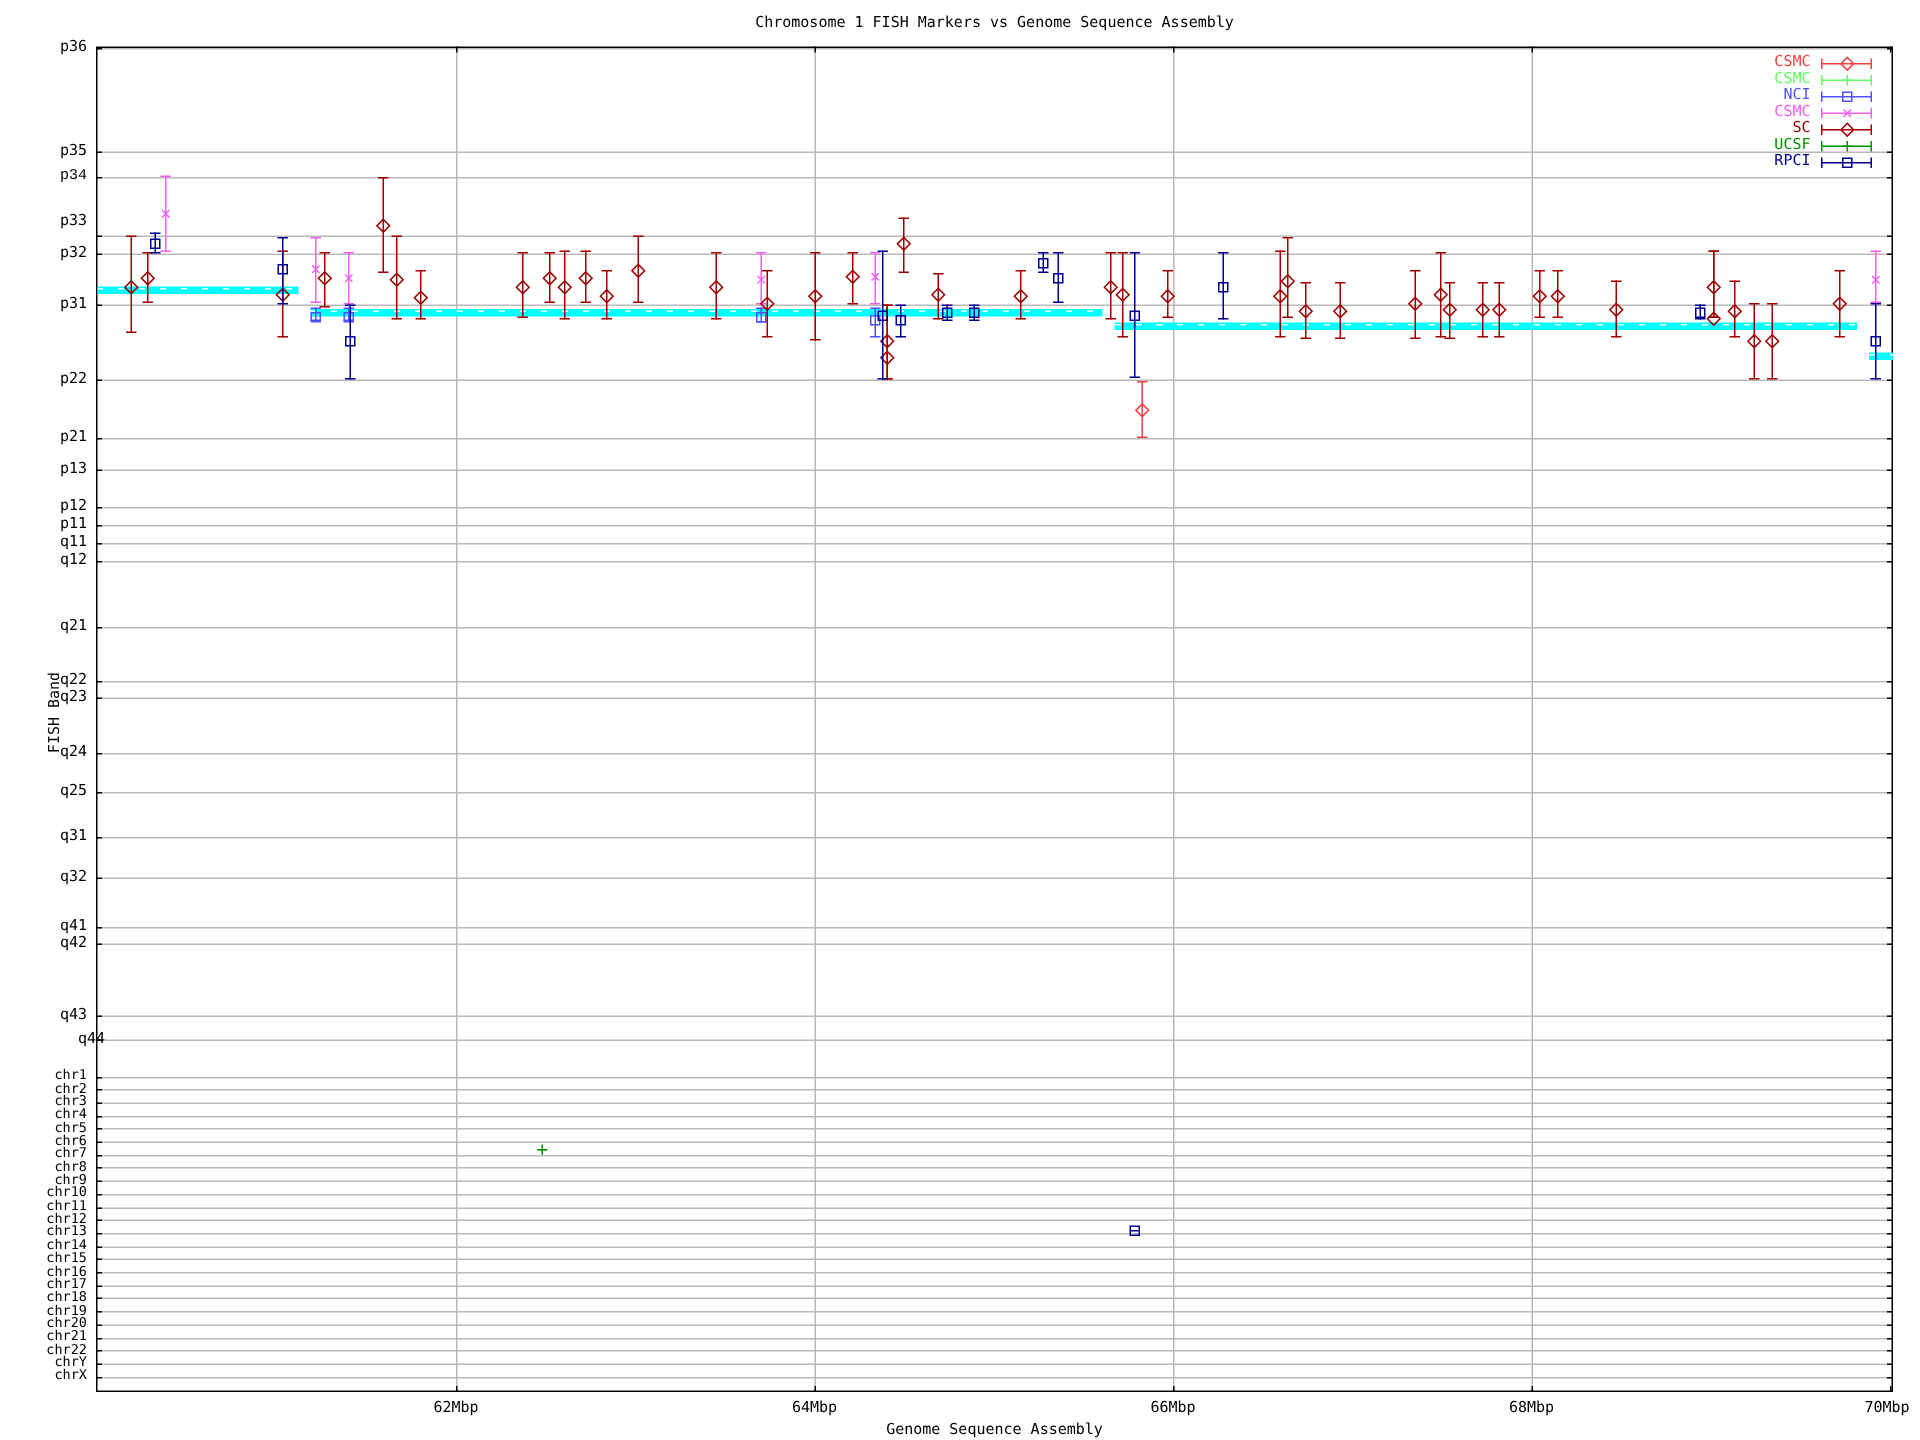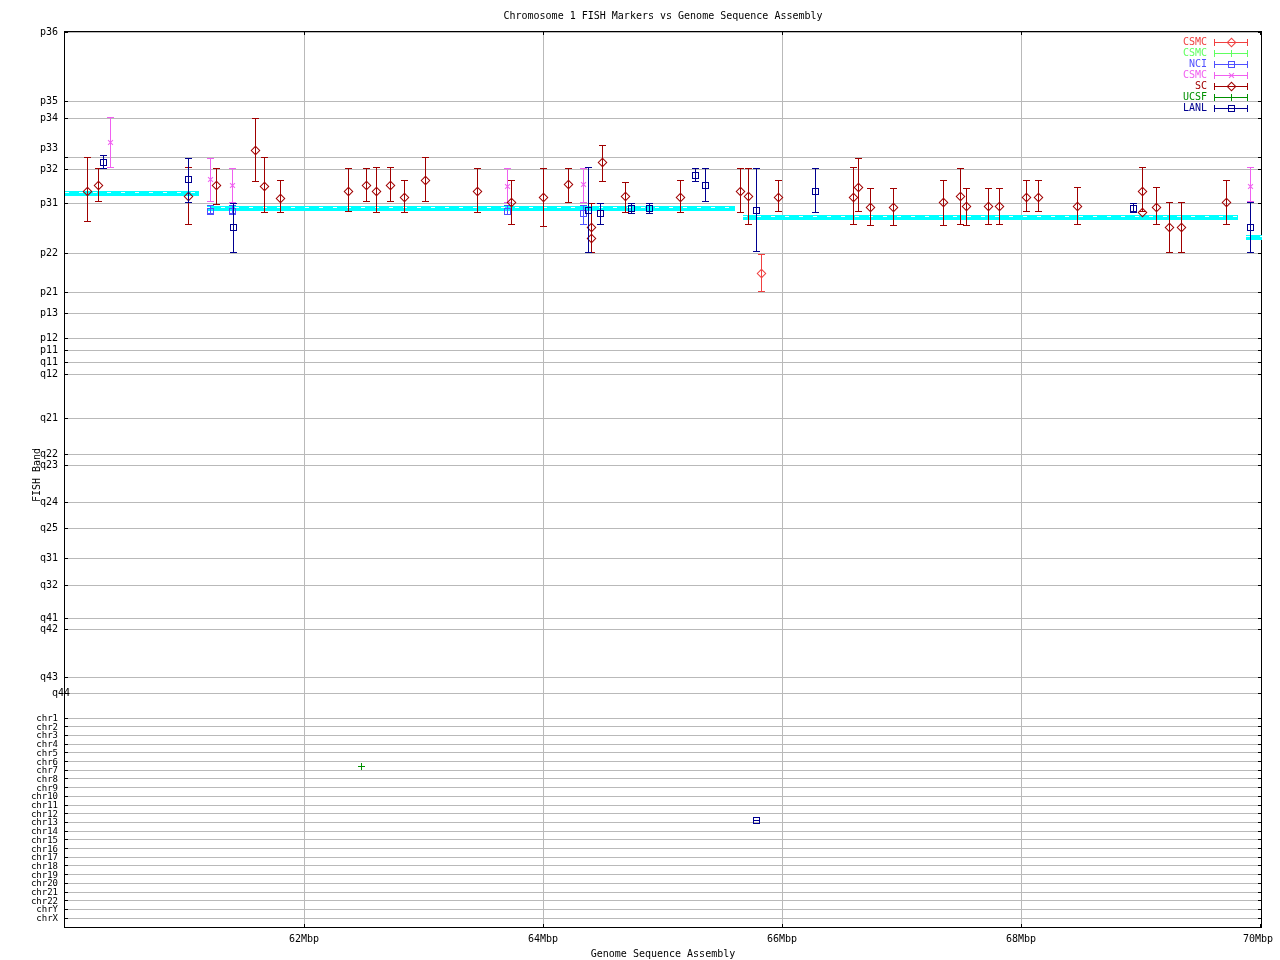--- a/index.html
+++ b/index.html
@@ -37,21 +37,21 @@
   <div id="plot" class="abs" style="left:0;top:0;width:1280px;height:960px;">
       <div class="abs gridh" style="left: 64px; top: 31.5px; width: 1198px;"></div>
       <div class="abs txt ylab" style="left: 6px; top: 32px; width: 52px;">p36</div>
       <div class="abs tickmark" style="left: 64px; top: 31.5px; width: 4px; height: 1px;"></div>
       <div class="abs tickmark" style="left: 1258px; top: 31.5px; width: 4px; height: 1px;"></div>
       <div class="abs gridh" style="left: 64px; top: 100.5px; width: 1198px;"></div>
       <div class="abs txt ylab" style="left: 6px; top: 101px; width: 52px;">p35</div>
       <div class="abs tickmark" style="left: 64px; top: 100.5px; width: 4px; height: 1px;"></div>
       <div class="abs tickmark" style="left: 1258px; top: 100.5px; width: 4px; height: 1px;"></div>
       <div class="abs gridh" style="left: 64px; top: 117.5px; width: 1198px;"></div>
-      <div class="abs txt ylab" style="left: 6px; top: 118px; width: 52px;">p34</div>
+      <div class="abs txt ylab" style="left: 6px; top: 118px; width: 52px; font-family: Liberation Mono, monospace;">p34</div>
       <div class="abs tickmark" style="left: 64px; top: 117.5px; width: 4px; height: 1px;"></div>
       <div class="abs tickmark" style="left: 1258px; top: 117.5px; width: 4px; height: 1px;"></div>
       <div class="abs gridh" style="left: 64px; top: 156.5px; width: 1198px;"></div>
       <div class="abs txt ylab" style="left: 6px; top: 148px; width: 52px;">p33</div>
       <div class="abs tickmark" style="left: 64px; top: 156.5px; width: 4px; height: 1px;"></div>
       <div class="abs tickmark" style="left: 1258px; top: 156.5px; width: 4px; height: 1px;"></div>
       <div class="abs gridh" style="left: 64px; top: 168.5px; width: 1198px;"></div>
       <div class="abs txt ylab" style="left: 6px; top: 169px; width: 52px;">p32</div>
       <div class="abs tickmark" style="left: 64px; top: 168.5px; width: 4px; height: 1px;"></div>
       <div class="abs tickmark" style="left: 1258px; top: 168.5px; width: 4px; height: 1px;"></div>
@@ -584,19 +584,19 @@
       <div class="abs " style="left: 1247px; top: 82.5px; width: 1px; height: 7px; background: rgb(160, 0, 0);"></div>
       <div class="abs mk-diamond" style="left: 1227.5px; top: 82.5px; border-color: rgb(160, 0, 0);"></div>
       <div class="abs txt" style="left: 1135px; top: 92px; width: 72px; text-align: right; color: rgb(0, 144, 0);">UCSF</div>
       <div class="abs " style="left: 1214px; top: 96.5px; width: 34px; height: 1px; background: rgb(0, 144, 0);"></div>
       <div class="abs " style="left: 1214px; top: 93.5px; width: 1px; height: 7px; background: rgb(0, 144, 0);"></div>
       <div class="abs " style="left: 1247px; top: 93.5px; width: 1px; height: 7px; background: rgb(0, 144, 0);"></div>
       <div class="abs mk-wrap" style="left: 1226.5px; top: 92.5px;">
         <div class="mk-armh" style="background: rgb(0, 144, 0);"></div>
         <div class="mk-armv" style="background: rgb(0, 144, 0);"></div>
       </div>
-      <div class="abs txt" style="left: 1135px; top: 103px; width: 72px; text-align: right; color: rgb(0, 0, 144);">LANL</div>
+      <div class="abs txt" style="left: 1135px; top: 103px; width: 72px; text-align: right; color: rgb(0, 0, 144);">RPCI</div>
       <div class="abs " style="left: 1214px; top: 107.5px; width: 34px; height: 1px; background: rgb(0, 0, 144);"></div>
       <div class="abs " style="left: 1214px; top: 104.5px; width: 1px; height: 7px; background: rgb(0, 0, 144);"></div>
       <div class="abs " style="left: 1247px; top: 104.5px; width: 1px; height: 7px; background: rgb(0, 0, 144);"></div>
       <div class="abs mk-square" style="left: 1227.5px; top: 104.5px; border-color: rgb(0, 0, 144);"></div>
     </div>
 </div>
 
 </body></html>

